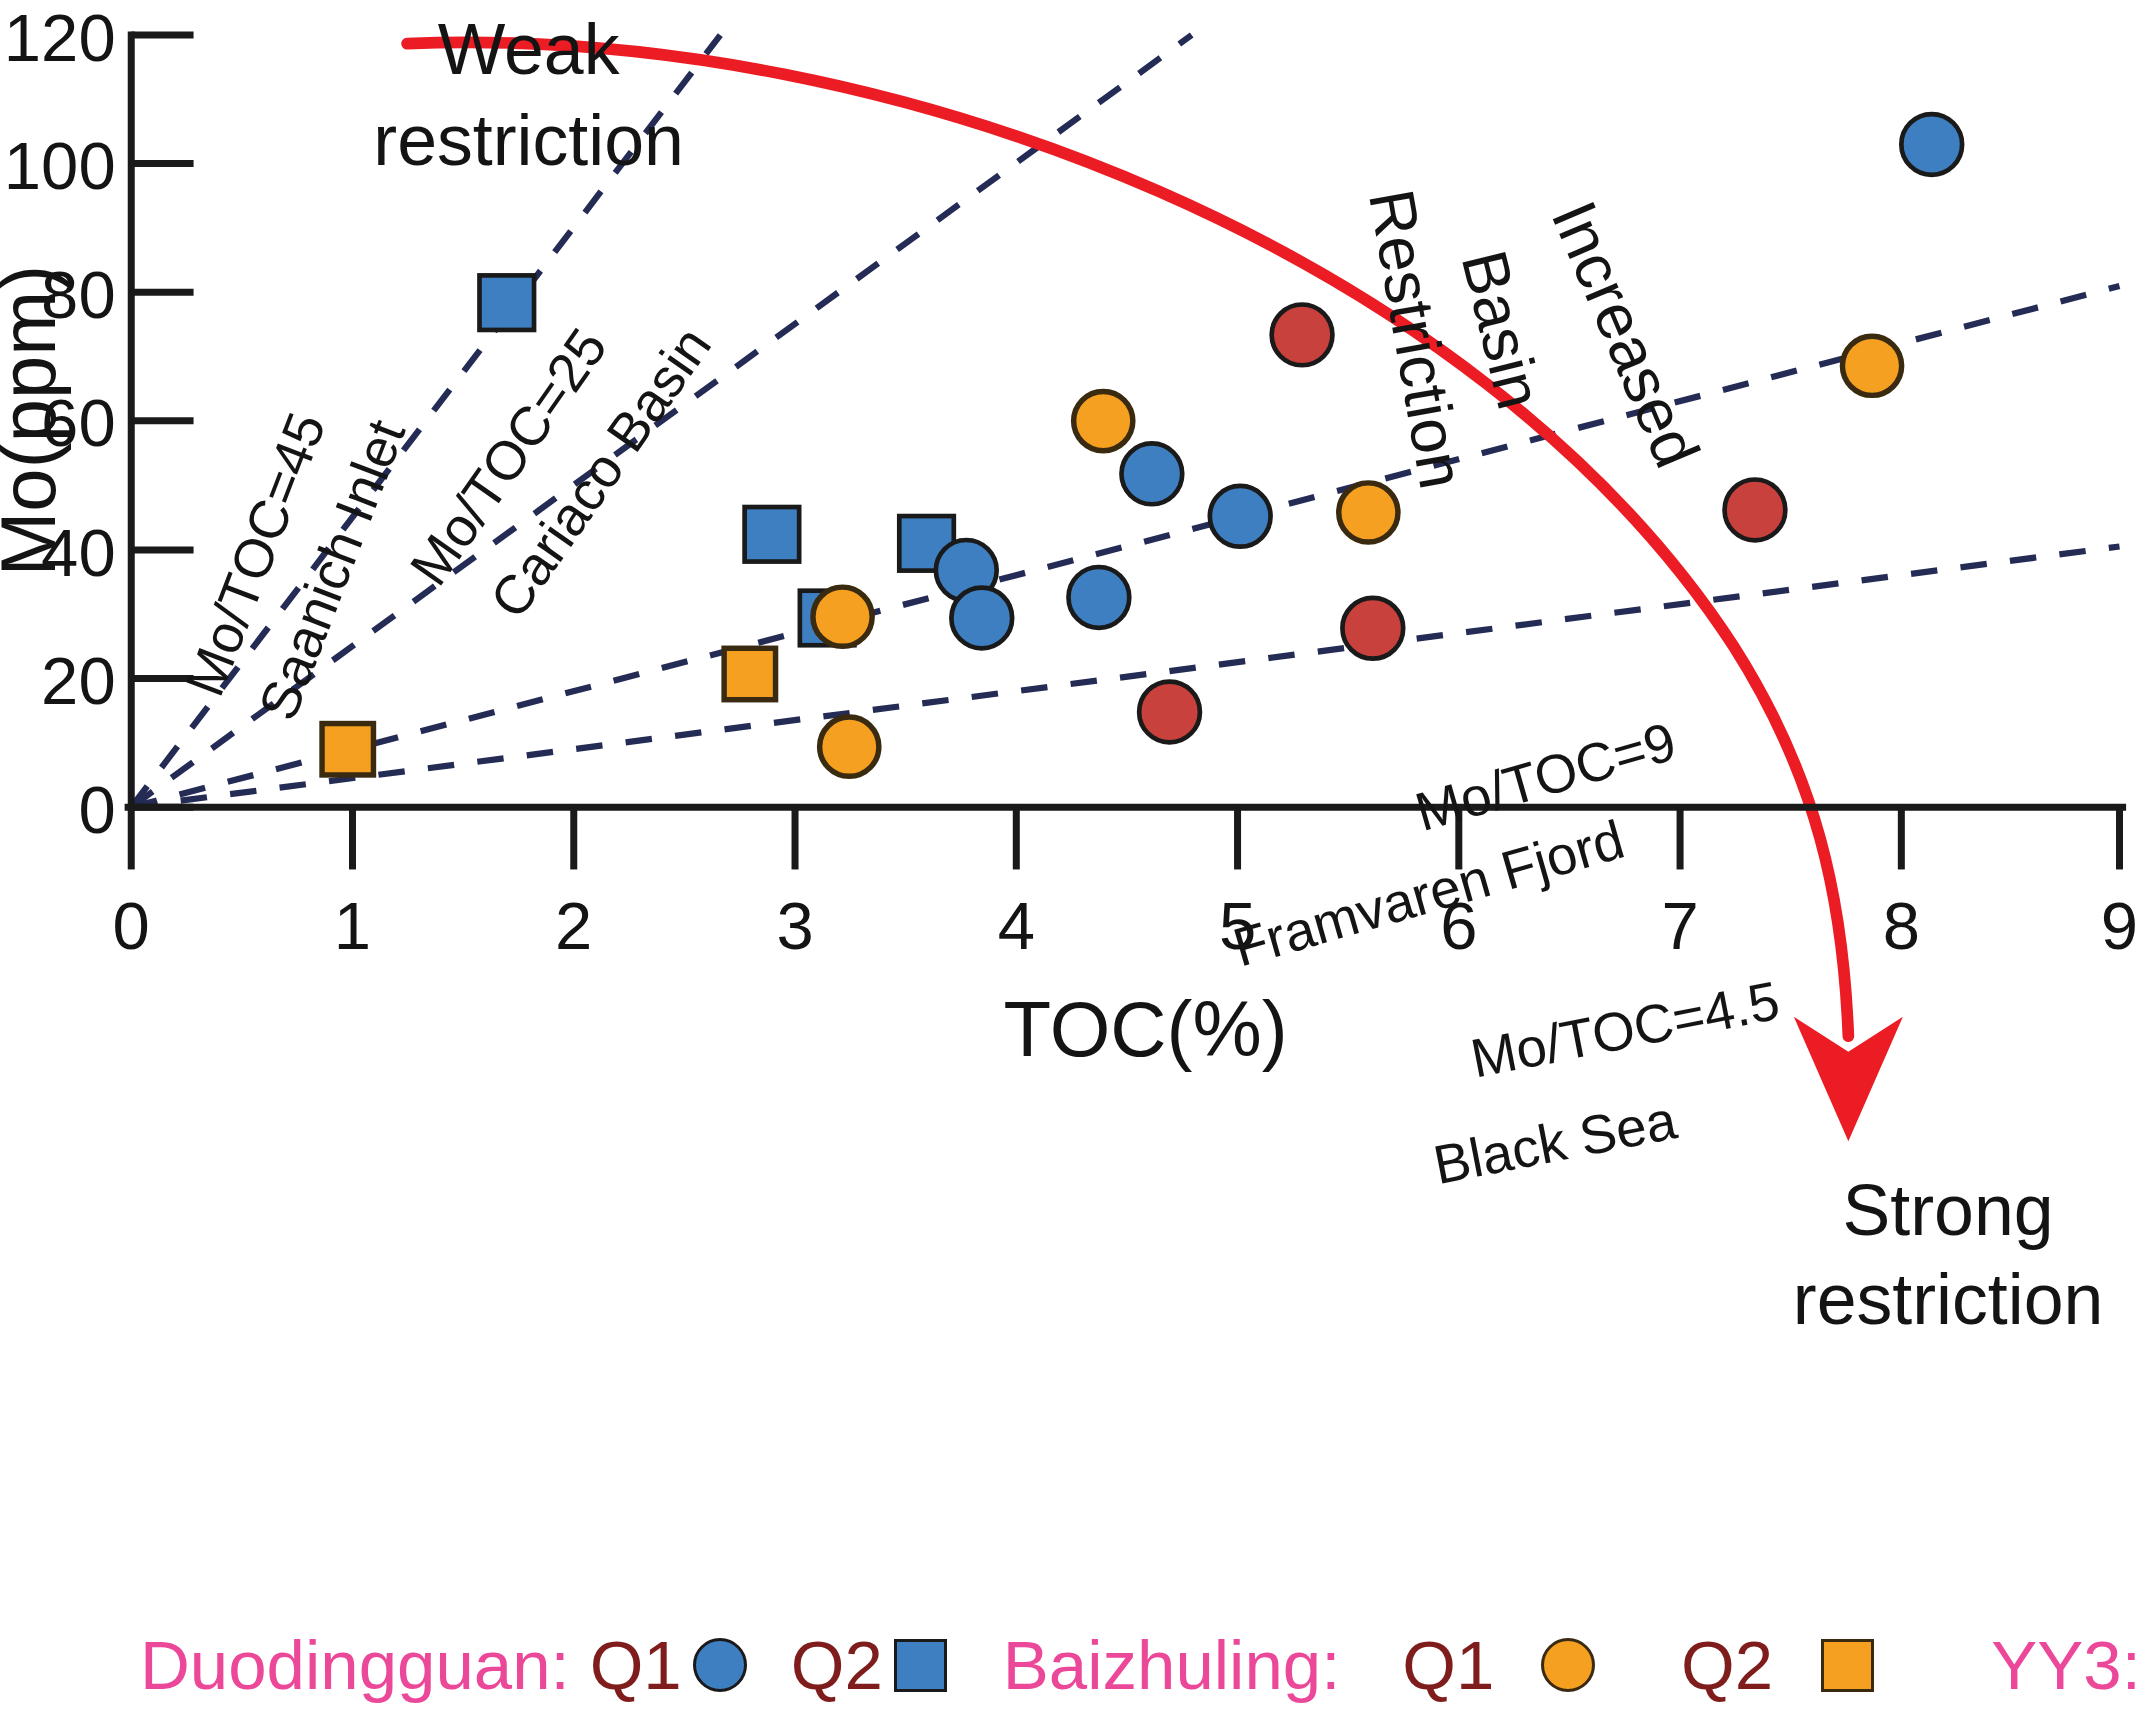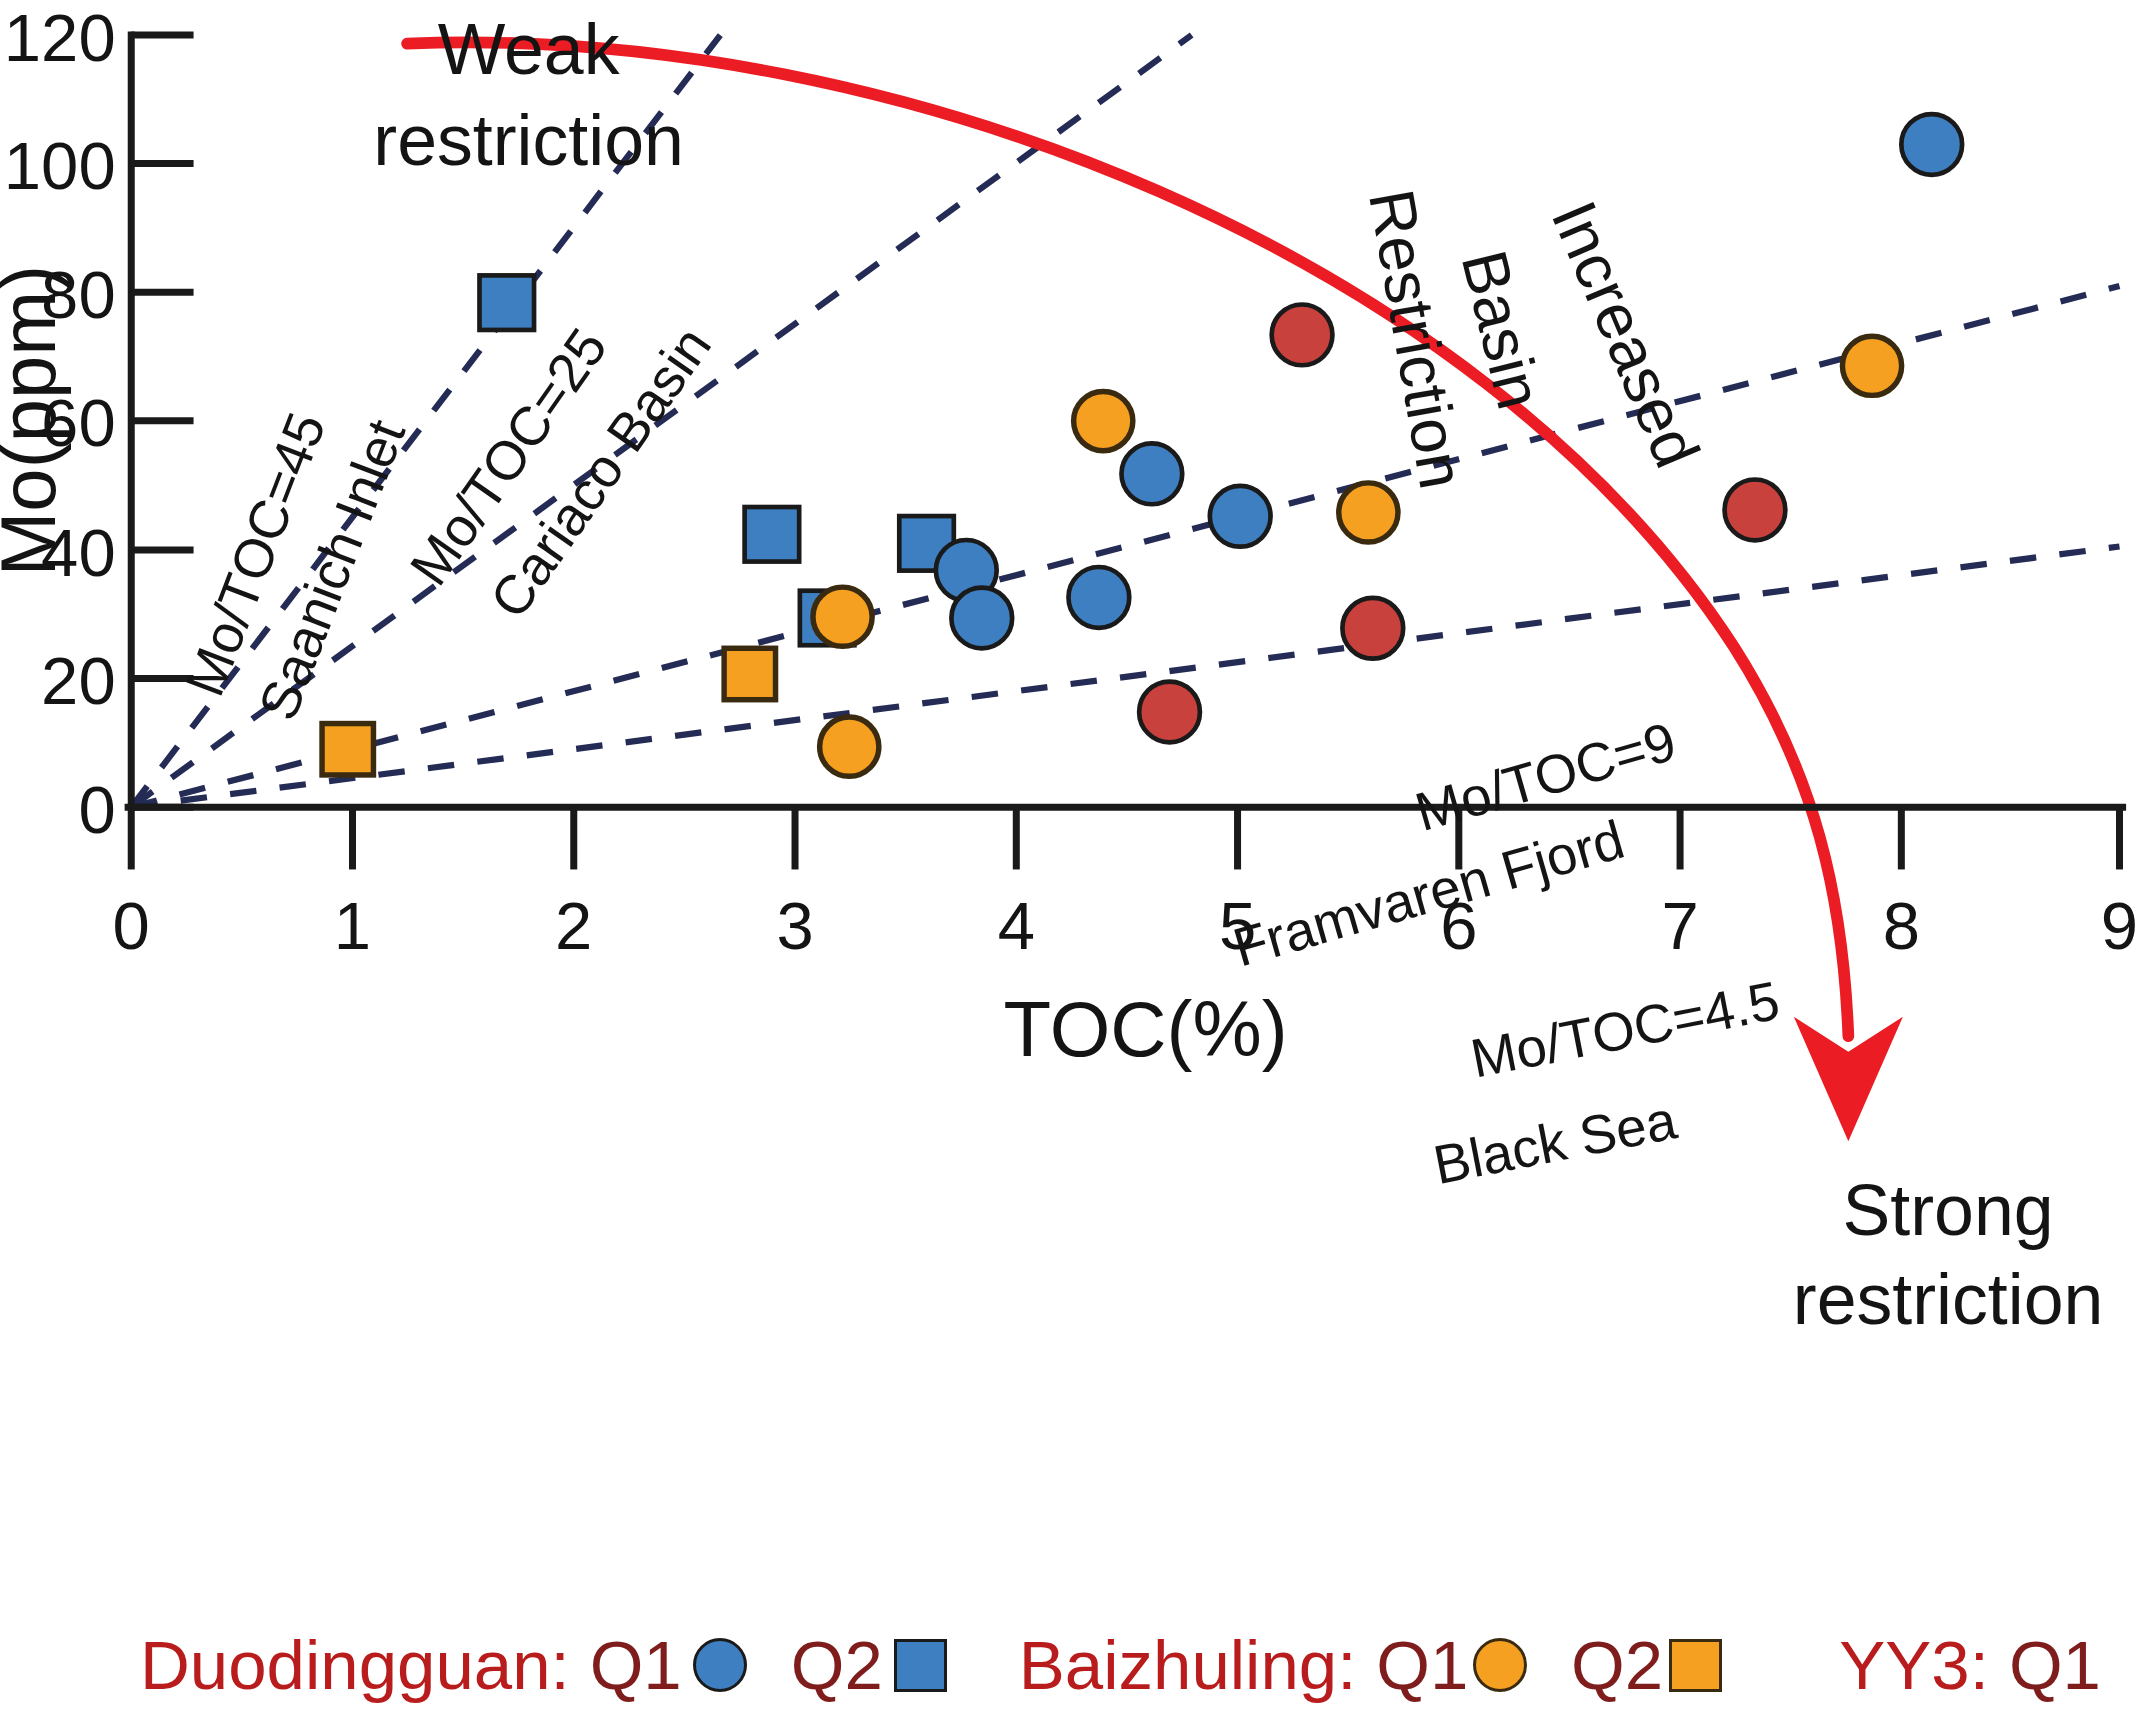--- a/index.html
+++ b/index.html
@@ -16,21 +16,21 @@
   .mk-circ-o{stroke:#3a2a10;stroke-width:7;}
   .txt{font-family:"Liberation Sans",sans-serif;fill:#141414;}
   .ticklabel{font-size:86px;}
   .axistitle{font-size:100px;}
   .annot{font-size:70px;}
   .bigannot{font-size:92px;}
   .curvetxt{font-size:82px;}
   .legend{position:absolute;left:0;top:1615px;width:2151px;height:100px;
           display:flex;align-items:center;}
   .lg-group{display:flex;align-items:center;}
-  .lg-label{font-size:69px;color:#b91c1c;white-space:nowrap;}
+  .lg-label{font-size:69px;color:#ec4899;white-space:nowrap;}
   .lg-q{font-size:69px;color:#7f1d1d;margin-left:20px;}
   .lg-sym{margin-left:11px;display:inline-block;}
   .sym-circle{width:48px;height:48px;border-radius:50%;border:3.9px solid #1a1a1a;}
   .sym-square{width:47px;height:47px;border:3.9px solid #1a1a1a;}
   .sym-circle-o{width:48px;height:48px;border-radius:50%;border:3.9px solid #3a2a10;}
   .sym-square-o{width:47px;height:47px;border:3.9px solid #3a2a10;}
 </style>
 </head>
 <body>
 
@@ -171,21 +171,21 @@
 
   <div class="legend">
     <div class="lg-group" style="margin-left:140px;">
       <span class="lg-label">Duodingguan:</span>
       <span class="lg-q">Q1</span>
       <span class="lg-sym sym-circle" style="background:#3E7FC1;"></span>
       <span class="lg-q" style="margin-left:44px;">Q2</span>
       <span class="lg-sym sym-square" style="background:#3E7FC1;"></span>
     </div>
 
-    <div class="lg-group" style="margin-left:72px;">
+    <div class="lg-group" style="margin-left:56px;gap:42px;">
       <span class="lg-label">Baizhuling:</span>
       <span class="lg-q">Q1</span>
       <span class="lg-sym sym-circle-o" style="background:#F5A020;margin-left:4.7px;"></span>
       <span class="lg-q" style="margin-left:44px;">Q2</span>
       <span class="lg-sym sym-square-o" style="background:#F5A020;margin-left:6.2px;"></span>
     </div>
 
     <div class="lg-group" style="margin-left:117px;">
       <span class="lg-label">YY3:</span>
       <span class="lg-q">Q1</span>

